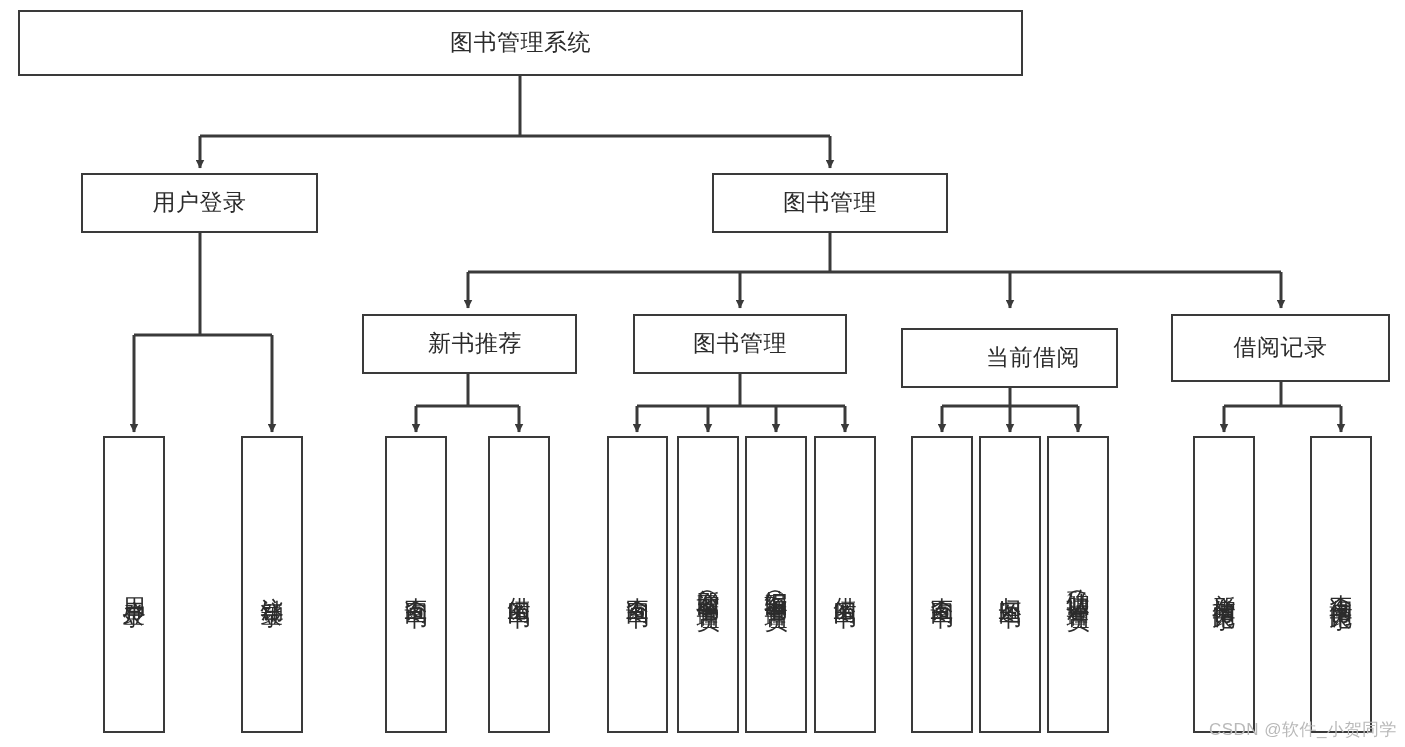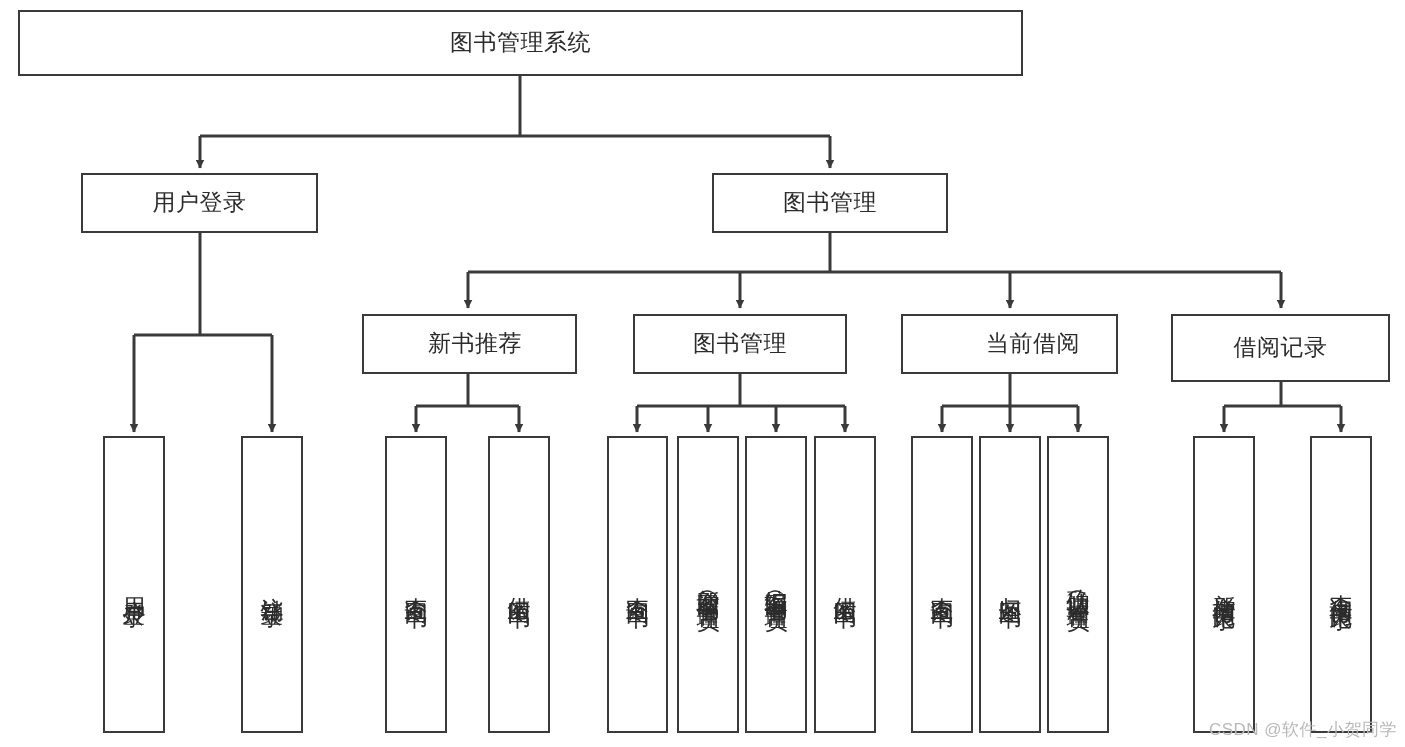--- a/index.html
+++ b/index.html
@@ -119,21 +119,21 @@
     </g>
   </svg>
 
   <div class="node node-h" style="left:18px; top:10px; width:1005px; height:66px;">图书管理系统</div>
 
   <div class="node node-h" style="left:81px; top:173px; width:237px; height:60px;">用户登录</div>
   <div class="node node-h" style="left:712px; top:173px; width:236px; height:60px;">图书管理</div>
 
   <div class="node node-h" style="left:362px; top:314px; width:215px; height:60px;padding-left:11px;">新书推荐</div>
   <div class="node node-h" style="left:633px; top:314px; width:214px; height:60px;">图书管理</div>
-  <div class="node node-h" style="left:901px; top:314px; width:217px; height:60px;padding-left:47px;">当前借阅</div>
+  <div class="node node-h" style="left:901px; top:328px; width:217px; height:60px;padding-left:47px;">当前借阅</div>
   <div class="node node-h" style="left:1171px; top:314px; width:219px; height:68px;">借阅记录</div>
 
   <div class="node node-v" style="left:103px; top:436px; width:62px; height:297px;">
     <span class="vtext">用户登录</span>
   </div>
   <div class="node node-v" style="left:241px; top:436px; width:62px; height:297px;">
     <span class="vtext">注销登录</span>
   </div>
 
   <div class="node node-v" style="left:385px; top:436px; width:62px; height:297px;">

